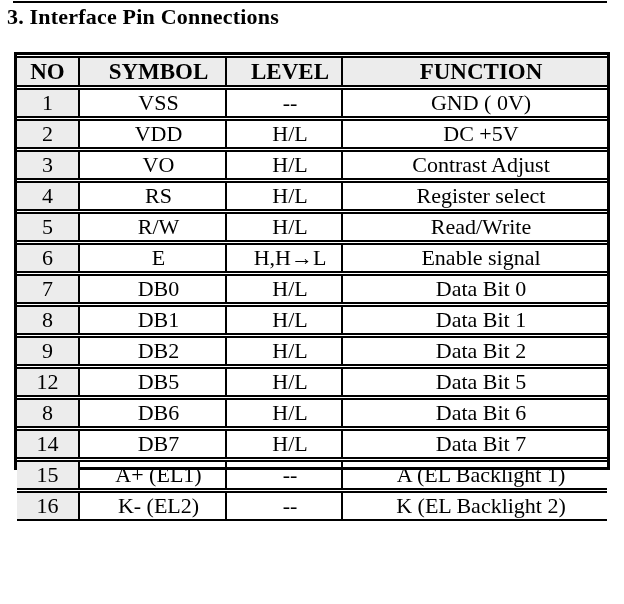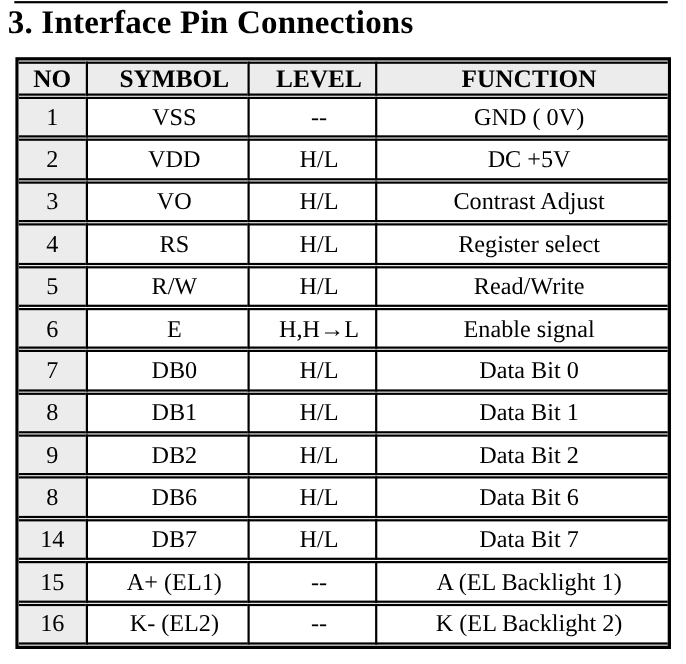--- a/index.html
+++ b/index.html
@@ -13,25 +13,25 @@
     width:624px;height:604px;background:#ffffff;
     font-family:"Liberation Serif","DejaVu Serif",serif;
     color:var(--text);position:relative;overflow:hidden;
   }
   .top-rule{
     position:absolute;left:13px;top:1px;width:594px;height:2px;
     background:var(--border);
   }
   .title{
     position:absolute;left:7px;top:5px;margin:0;
-    font-size:30px;font-weight:bold;line-height:1.05;
+    font-size:22px;font-weight:bold;line-height:1.05;
     letter-spacing:0.2px;white-space:nowrap;
   }
   .table-wrap{
-    position:absolute;left:14px;top:52px;width:596px;height:538px;
+    position:absolute;left:14px;top:52px;width:596px;height:418px;
     border:3px solid var(--border);box-sizing:border-box;background:#ffffff;
   }
   table{
     width:100%;height:100%;
     border-collapse:separate;border-spacing:0 1px;
     table-layout:fixed;
   }
   th,td{
     box-sizing:border-box;
     border-top:2px solid var(--border);
@@ -119,20 +119,26 @@
         <td>H/L</td>
         <td>Data Bit 1</td>
       </tr>
       <tr>
         <td class="no-cell">9</td>
         <td>DB2</td>
         <td>H/L</td>
         <td>Data Bit 2</td>
       </tr>
       <tr>
+        <td class="no-cell">12</td>
+        <td>DB5</td>
+        <td>H/L</td>
+        <td>Data Bit 5</td>
+      </tr>
+      <tr>
         <td class="no-cell">8</td>
         <td>DB6</td>
         <td>H/L</td>
         <td>Data Bit 6</td>
       </tr>
       <tr>
         <td class="no-cell">14</td>
         <td>DB7</td>
         <td>H/L</td>
         <td>Data Bit 7</td>

